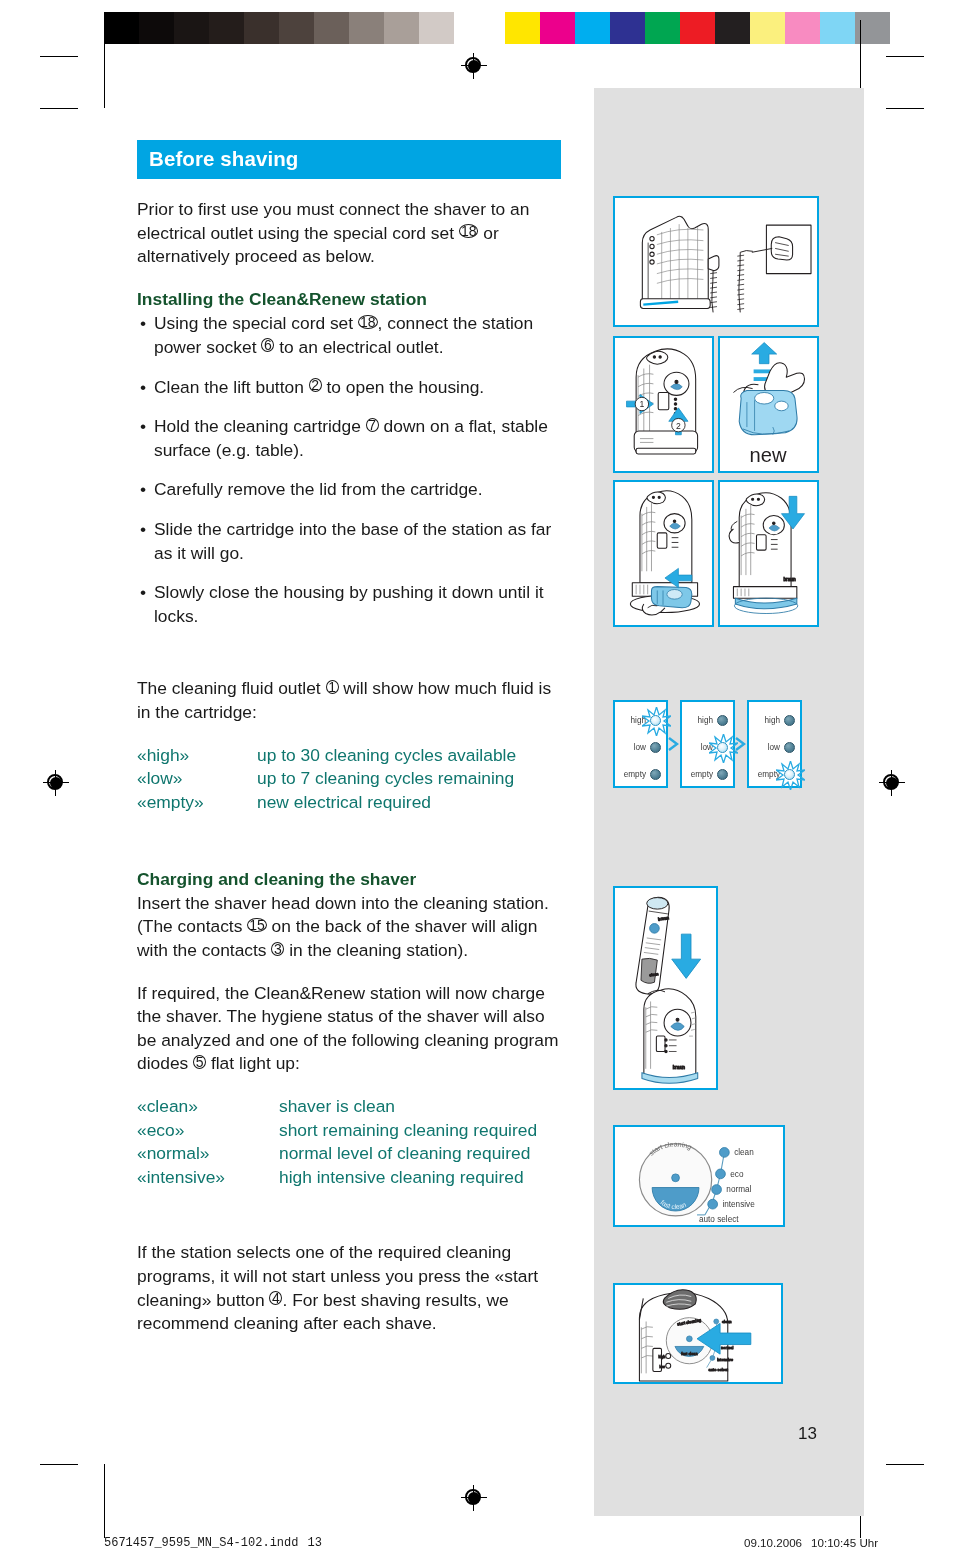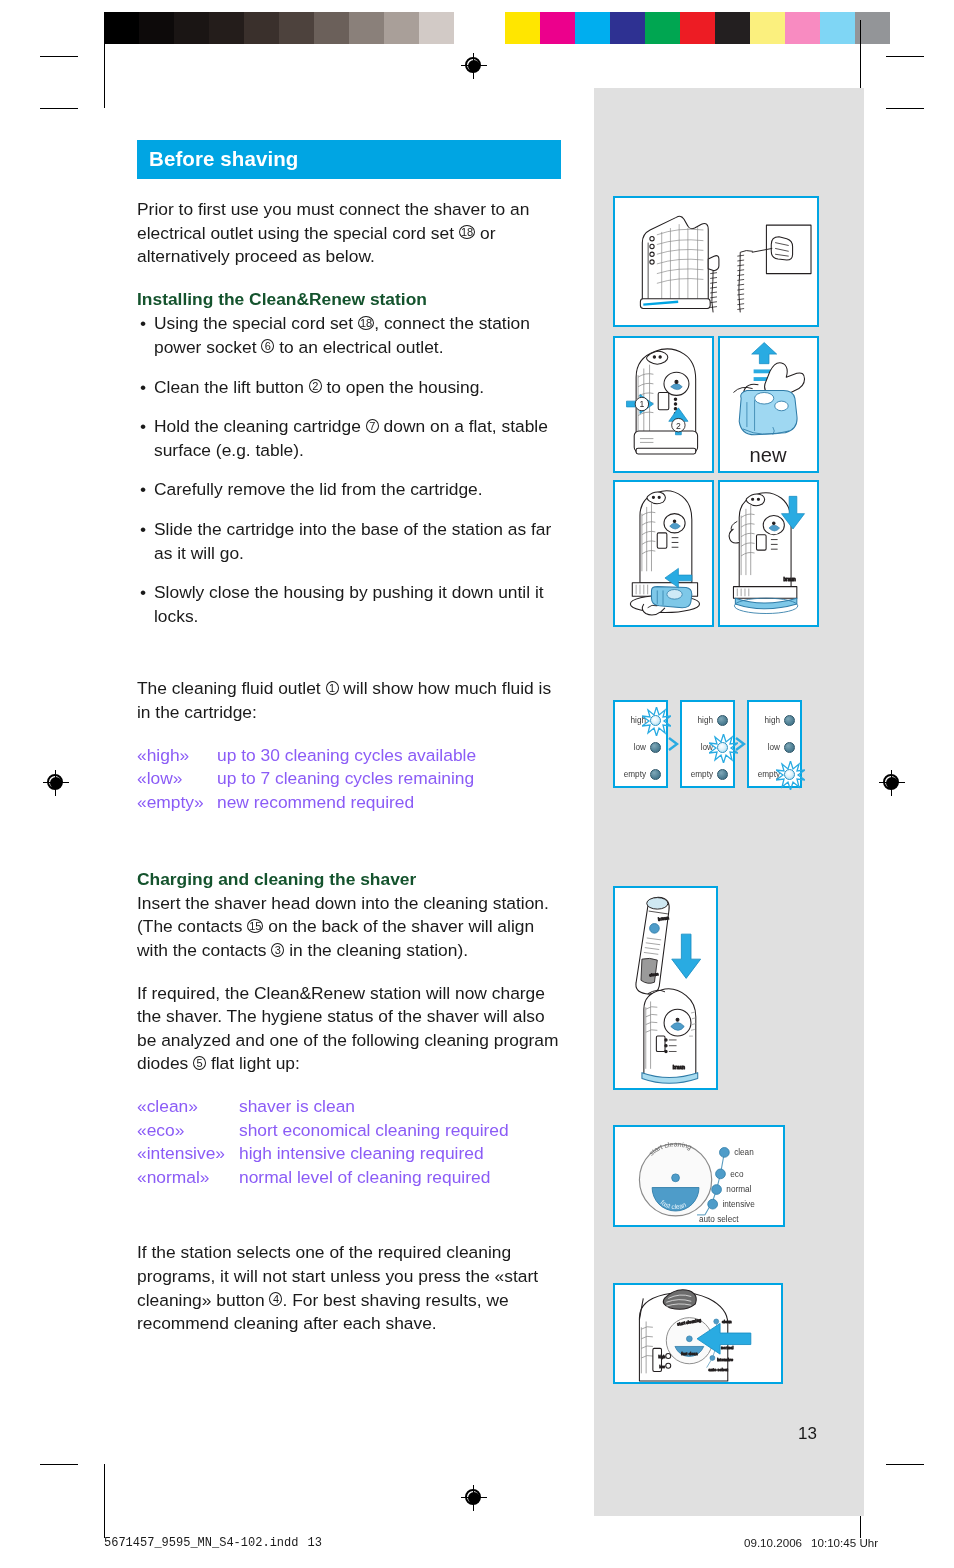--- a/index.html
+++ b/index.html
@@ -60,32 +60,32 @@
   .subhead { font-size: 17.4px; line-height: 23.6px; font-weight: bold; color: #14532d; }
   .bullets { margin-top: 0; }
   .bullet {
     font-size: 17.4px; line-height: 23.6px; color: #1a1a1a;
     position: relative; padding-left: 17px; margin-top: 16px;
   }
   .bullet:first-child { margin-top: 1px; }
   .bullet .bdot { position: absolute; left: 3px; top: 0; }
 
   .deflist { margin-top: 19px; }
-  .defrow { font-size: 17.4px; line-height: 23.6px; color: #8b5cf6; display: flex; }
+  .defrow { font-size: 17.4px; line-height: 23.6px; color: #0f766e; display: flex; gap: 40px; }
   .defterm { width: 80px; flex: none; }
   .defterm.wide { width: 102px; }
   .defdesc { flex: 1; }
 
   .spacer-lg { height: 30px; }
   b.emph { font-weight: normal; }
 
   
   .ref {
     display: inline-block; border: 1.1px solid #1a1a1a; border-radius: 50%;
-    font-size: 11px; line-height: 12.8px; min-width: 13px; height: 14px;
+    font-size: 14px; line-height: 12.8px; min-width: 13px; height: 14px;
     text-align: center; vertical-align: 2.5px; padding: 0 1px;
     font-family: "Liberation Sans", sans-serif; box-sizing: border-box;
   }
 
   
   .fig { position: absolute; border: 2.2px solid #00a5e3; background: #ffffff; box-sizing: border-box; }
   .fig svg { display: block; width: 100%; height: 100%; }
 
   
   #ledrow { position: absolute; left: 613px; top: 700px; display: flex; align-items: center; }
@@ -243,21 +243,21 @@
     <div class="defrow">
       <span class="defterm">«high»</span>
       <span class="defdesc">up to 30 cleaning cycles available</span>
     </div>
     <div class="defrow">
       <span class="defterm">«low»</span>
       <span class="defdesc">up to 7 cleaning cycles remaining</span>
     </div>
     <div class="defrow">
       <span class="defterm">«empty»</span>
-      <span class="defdesc">new recommend required</span>
+      <span class="defdesc">new electrical required</span>
     </div>
   </div>
 
   <div style="height:54px"></div>
 
   <div class="subhead">Charging and cleaning the shaver</div>
   <div class="para" style="margin-top:0">
     <span>Insert the shaver head down into the cleaning station. (The contacts </span><span class="ref">15</span><span> on the back of the shaver will align with the contacts </span><span class="ref">3</span><span> in the cleaning station).</span>
   </div>
 
@@ -265,29 +265,29 @@
     <span>If required, the Clean&amp;Renew station will now charge the shaver. The hygiene status of the shaver will also be analyzed and one of the following cleaning program diodes </span><span class="ref">5</span><span> flat light up:</span>
   </div>
 
   <div class="deflist">
     <div class="defrow">
       <span class="defterm wide">«clean»</span>
       <span class="defdesc">shaver is clean</span>
     </div>
     <div class="defrow">
       <span class="defterm wide">«eco»</span>
-      <span class="defdesc">short economical cleaning required</span>
+      <span class="defdesc">short remaining cleaning required</span>
+    </div>
+    <div class="defrow">
+      <span class="defterm wide">«normal»</span>
+      <span class="defdesc">normal level of cleaning required</span>
     </div>
     <div class="defrow">
       <span class="defterm wide">«intensive»</span>
       <span class="defdesc">high intensive cleaning required</span>
-    </div>
-    <div class="defrow">
-      <span class="defterm wide">«normal»</span>
-      <span class="defdesc">normal level of cleaning required</span>
     </div>
   </div>
 
   <div style="height:52px"></div>
 
   <div class="para" style="margin-top:0">
     <span>If the station selects one of the required cleaning programs, it will not start unless you press the «start cleaning» button </span><span class="ref">4</span><span>. </span><b class="emph">For best shaving results, we recommend cleaning after each shave.</b>
   </div>
 </div>
 

